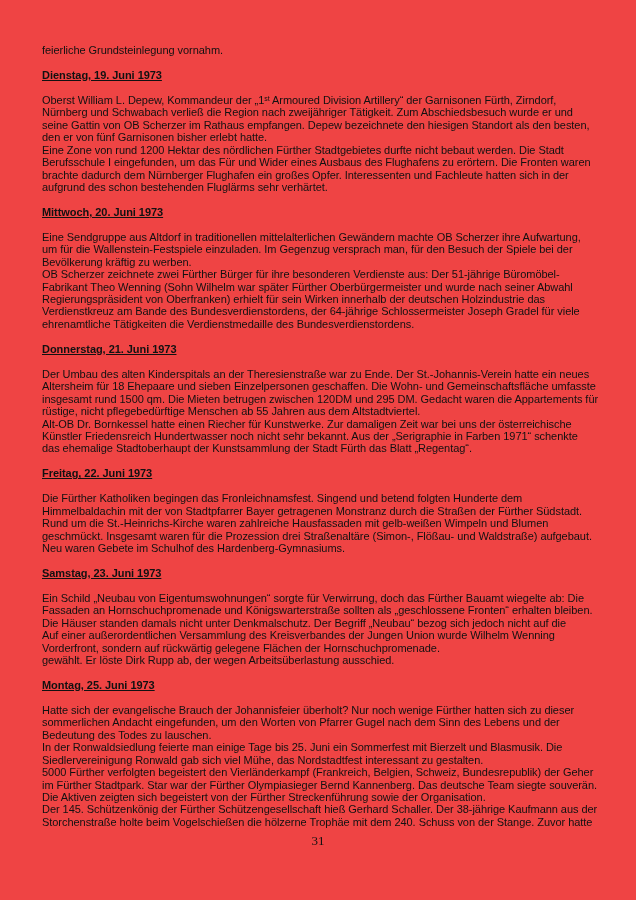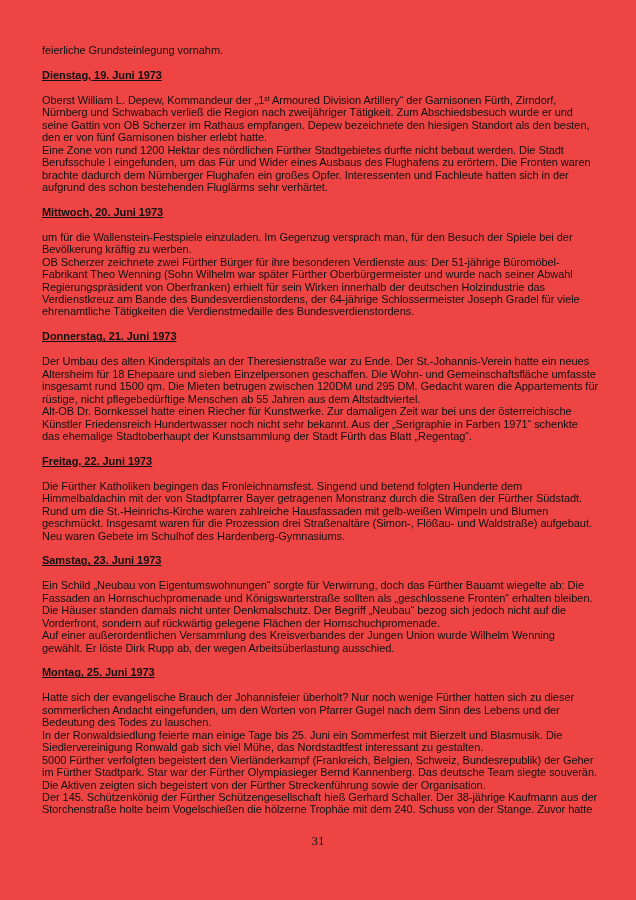--- a/index.html
+++ b/index.html
@@ -68,20 +68,21 @@
             <div class="line">den er von fünf Garnisonen bisher erlebt hatte.</div>
             <div class="line">Eine Zone von rund 1200 Hektar des nördlichen Fürther Stadtgebietes durfte nicht bebaut werden. Die Stadt</div>
             <div class="line">Berufsschule I eingefunden, um das Für und Wider eines Ausbaus des Flughafens zu erörtern. Die Fronten waren</div>
             <div class="line">brachte dadurch dem Nürnberger Flughafen ein großes Opfer. Interessenten und Fachleute hatten sich in der</div>
             <div class="line">aufgrund des schon bestehenden Fluglärms sehr verhärtet.</div>
           </div>
         </section>
         <section>
           <div class="heading">Mittwoch, 20. Juni 1973</div>
           <div>
+            <div class="line">Eine Sendgruppe aus Altdorf in traditionellen mittelalterlichen Gewändern machte OB Scherzer ihre Aufwartung,</div>
             <div class="line">um für die Wallenstein-Festspiele einzuladen. Im Gegenzug versprach man, für den Besuch der Spiele bei der</div>
             <div class="line">Bevölkerung kräftig zu werben.</div>
             <div class="line">OB Scherzer zeichnete zwei Fürther Bürger für ihre besonderen Verdienste aus: Der 51-jährige Büromöbel-</div>
             <div class="line">Fabrikant Theo Wenning (Sohn Wilhelm war später Fürther Oberbürgermeister und wurde nach seiner Abwahl</div>
             <div class="line">Regierungspräsident von Oberfranken) erhielt für sein Wirken innerhalb der deutschen Holzindustrie das</div>
             <div class="line">Verdienstkreuz am Bande des Bundesverdienstordens, der 64-jährige Schlossermeister Joseph Gradel für viele</div>
             <div class="line">ehrenamtliche Tätigkeiten die Verdienstmedaille des Bundesverdienstordens.</div>
           </div>
         </section>
         <section>
@@ -105,22 +106,22 @@
             <div class="line">geschmückt. Insgesamt waren für die Prozession drei Straßenaltäre (Simon-, Flößau- und Waldstraße) aufgebaut.</div>
             <div class="line">Neu waren Gebete im Schulhof des Hardenberg-Gymnasiums.</div>
           </div>
         </section>
         <section>
           <div class="heading">Samstag, 23. Juni 1973</div>
           <div>
             <div class="line">Ein Schild „Neubau von Eigentumswohnungen“ sorgte für Verwirrung, doch das Fürther Bauamt wiegelte ab: Die</div>
             <div class="line">Fassaden an Hornschuchpromenade und Königswarterstraße sollten als „geschlossene Fronten“ erhalten bleiben.</div>
             <div class="line">Die Häuser standen damals nicht unter Denkmalschutz. Der Begriff „Neubau“ bezog sich jedoch nicht auf die</div>
+            <div class="line">Auf einer außerordentlichen Versammlung des Kreisverbandes der Jungen Union wurde Wilhelm Wenning</div>
             <div class="line">Vorderfront, sondern auf rückwärtig gelegene Flächen der Hornschuchpromenade.</div>
-            <div class="line">Auf einer außerordentlichen Versammlung des Kreisverbandes der Jungen Union wurde Wilhelm Wenning</div>
             <div class="line">gewählt. Er löste Dirk Rupp ab, der wegen Arbeitsüberlastung ausschied.</div>
           </div>
         </section>
         <section>
           <div class="heading">Montag, 25. Juni 1973</div>
           <div>
             <div class="line">Hatte sich der evangelische Brauch der Johannisfeier überholt? Nur noch wenige Fürther hatten sich zu dieser</div>
             <div class="line">sommerlichen Andacht eingefunden, um den Worten von Pfarrer Gugel nach dem Sinn des Lebens und der</div>
             <div class="line">Bedeutung des Todes zu lauschen.</div>
             <div class="line">In der Ronwaldsiedlung feierte man einige Tage bis 25. Juni ein Sommerfest mit Bierzelt und Blasmusik. Die</div>

